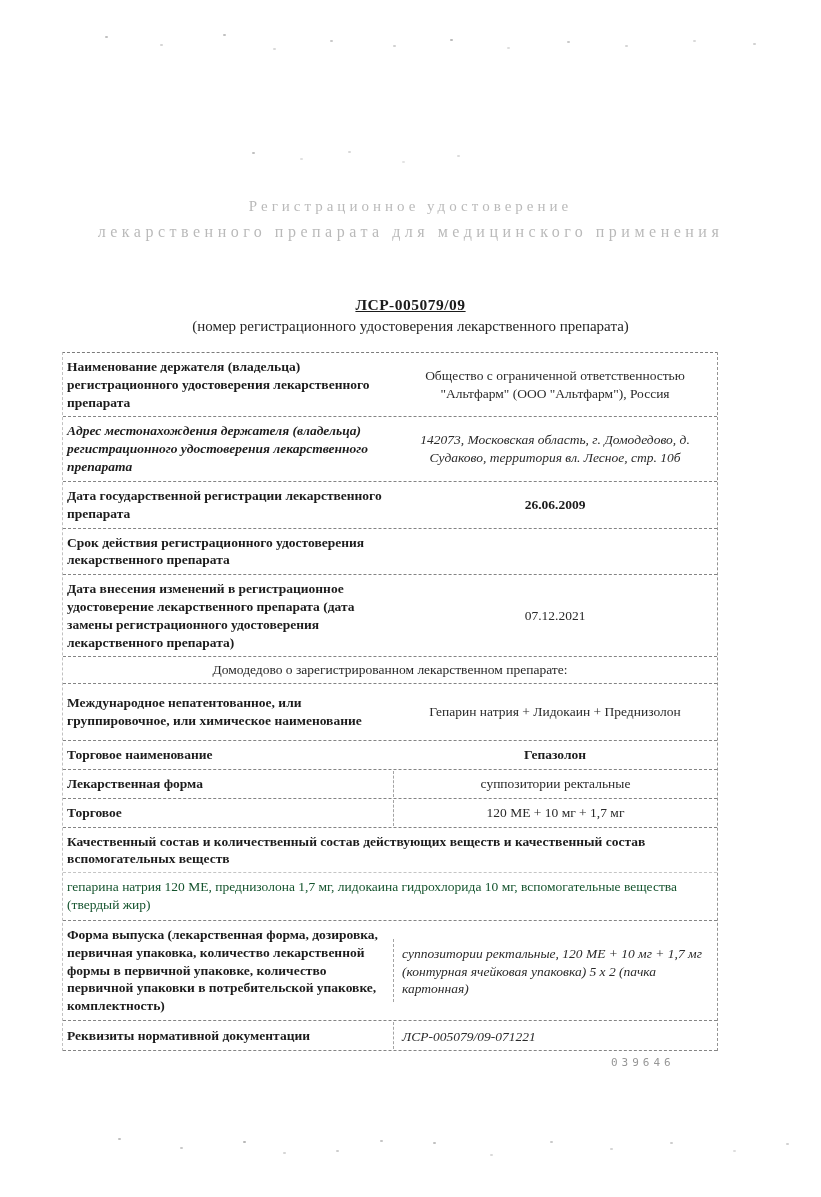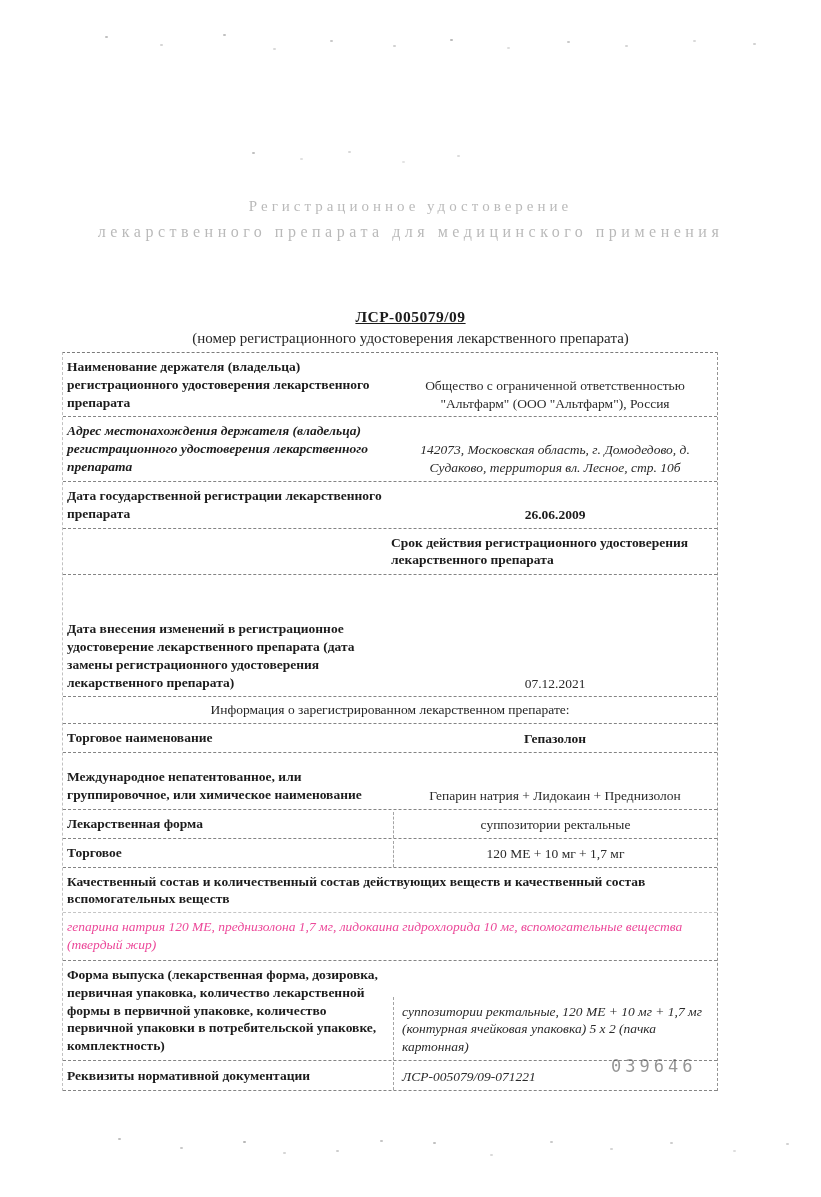--- a/index.html
+++ b/index.html
@@ -34,75 +34,74 @@
     720px 3px 0 rgba(45,45,45,.18);}
   
   .faded-header{
     position:absolute;top:198px;left:0;width:100%;
     text-align:center;color:#9f9f9f;font-weight:normal;
     filter:blur(0.7px);opacity:.72;
   }
   .faded-header .fh1{font-size:15px;letter-spacing:4px;margin-bottom:8px;}
   .faded-header .fh2{font-size:16px;letter-spacing:4.5px;}
   
-  .title-block{position:absolute;top:308px;left:0;width:100%;text-align:center;}
+  .title-block{position:absolute;top:296px;left:0;width:100%;text-align:center;}
   .reg-number{font-weight:bold;font-size:15.5px;text-decoration:underline;letter-spacing:.5px;color:#1b1b1b;}
   .reg-caption{font-size:15px;margin-top:4px;color:#262626;}
   
   .doc-table{
     position:absolute;left:62px;top:352px;width:656px;
     border-top:1px dashed rgba(80,80,80,.75);
     border-left:1px dashed rgba(100,100,100,.40);
     border-right:1px dashed rgba(90,90,90,.65);
     box-sizing:border-box;
     font-size:13.5px;line-height:1.32;
   }
   .trow{
-    display:flex;align-items:flex-end;
+    display:flex;align-items:center;
     border-bottom:1px dashed rgba(80,80,80,.70);
     box-sizing:border-box;
   }
   .tlabel{
     width:330px;box-sizing:border-box;
     padding:5px 6px 5px 4px;
     font-weight:bold;color:#1c1c1c;
   }
   .tvalue{
     flex:1;box-sizing:border-box;
     display:flex;align-items:center;justify-content:center;
     text-align:center;padding:4px 8px;color:#2a2a2a;
   }
   .trow.sep .tvalue{border-left:1px dashed rgba(90,90,90,.55);}
   .trow.vb .tvalue{font-weight:bold;color:#1c1c1c;}
   .trow.vleft .tvalue{align-items:flex-start;justify-content:flex-start;text-align:left;padding-top:6px;font-style:italic;}
   .r0{min-height:62px;} .r1{min-height:64px;font-style:italic;} .r2{min-height:42px;}
-  .r3{min-height:40px;flex-direction:column;} .r4{min-height:70px;margin-top:40px;} .r5{min-height:27px;}
+  .r3{min-height:40px;} .r4{min-height:70px;} .r5{min-height:27px;}
   .r6{min-height:57px;} .r7{min-height:26px;} .r8{min-height:26px;}
   .r9{min-height:90px;} .r10{min-height:30px;}
   .banner-row{
     border-bottom:1px dashed rgba(80,80,80,.70);
     padding:4px 10px;text-align:center;min-height:17px;
     color:#262626;
   }
   .comp-row{border-bottom:1px dashed rgba(80,80,80,.70);padding:0;}
   .comp-header{
     font-weight:bold;color:#1c1c1c;
     padding:5px 6px 4px 4px;
   }
   .comp-text{
-    color:#ec4899;
+    color:#14532d;
     padding:5px 6px 6px 4px;
     border-top:1px dashed rgba(90,90,90,.35);
-    font-style:italic;
   }
   
   .serial{
     position:absolute;left:611px;top:1056px;
     font-family:"DejaVu Sans Mono",monospace;
-    font-size:17px;letter-spacing:4px;
+    font-size:11px;letter-spacing:4px;
     color:#4a4a4a;opacity:.58;
     filter:blur(0.3px);
   }
 </style>
 </head>
 <body>
 
 <div class="page">
 
   <div class="speck" id="noise-top"></div>
@@ -137,30 +136,30 @@
 
     <div class="trow r3">
       <div class="tlabel">Срок действия регистрационного удостоверения лекарственного препарата</div>
     </div>
 
     <div class="trow r4">
       <div class="tlabel">Дата внесения изменений в регистрационное удостоверение лекарственного препарата (дата замены регистрационного удостоверения лекарственного препарата)</div>
       <div class="tvalue">07.12.2021</div>
     </div>
 
-    <div class="banner-row">Информация о зарегистрированном лекарственном препарате:</div>
+    <div class="banner-row">Домодедово о зарегистрированном лекарственном препарате:</div>
+
+    <div class="trow r6">
+      <div class="tlabel">Международное непатентованное, или группировочное, или химическое наименование</div>
+      <div class="tvalue">Гепарин натрия + Лидокаин + Преднизолон</div>
+    </div>
 
     <div class="trow r5 vb">
       <div class="tlabel">Торговое наименование</div>
       <div class="tvalue">Гепазолон</div>
-    </div>
-
-    <div class="trow r6">
-      <div class="tlabel">Международное непатентованное, или группировочное, или химическое наименование</div>
-      <div class="tvalue">Гепарин натрия + Лидокаин + Преднизолон</div>
     </div>
 
     <div class="trow r7 sep">
       <div class="tlabel">Лекарственная форма</div>
       <div class="tvalue">суппозитории ректальные</div>
     </div>
 
     <div class="trow r8 sep">
       <div class="tlabel">Торговое</div>
       <div class="tvalue">120 МЕ + 10 мг + 1,7 мг</div>

